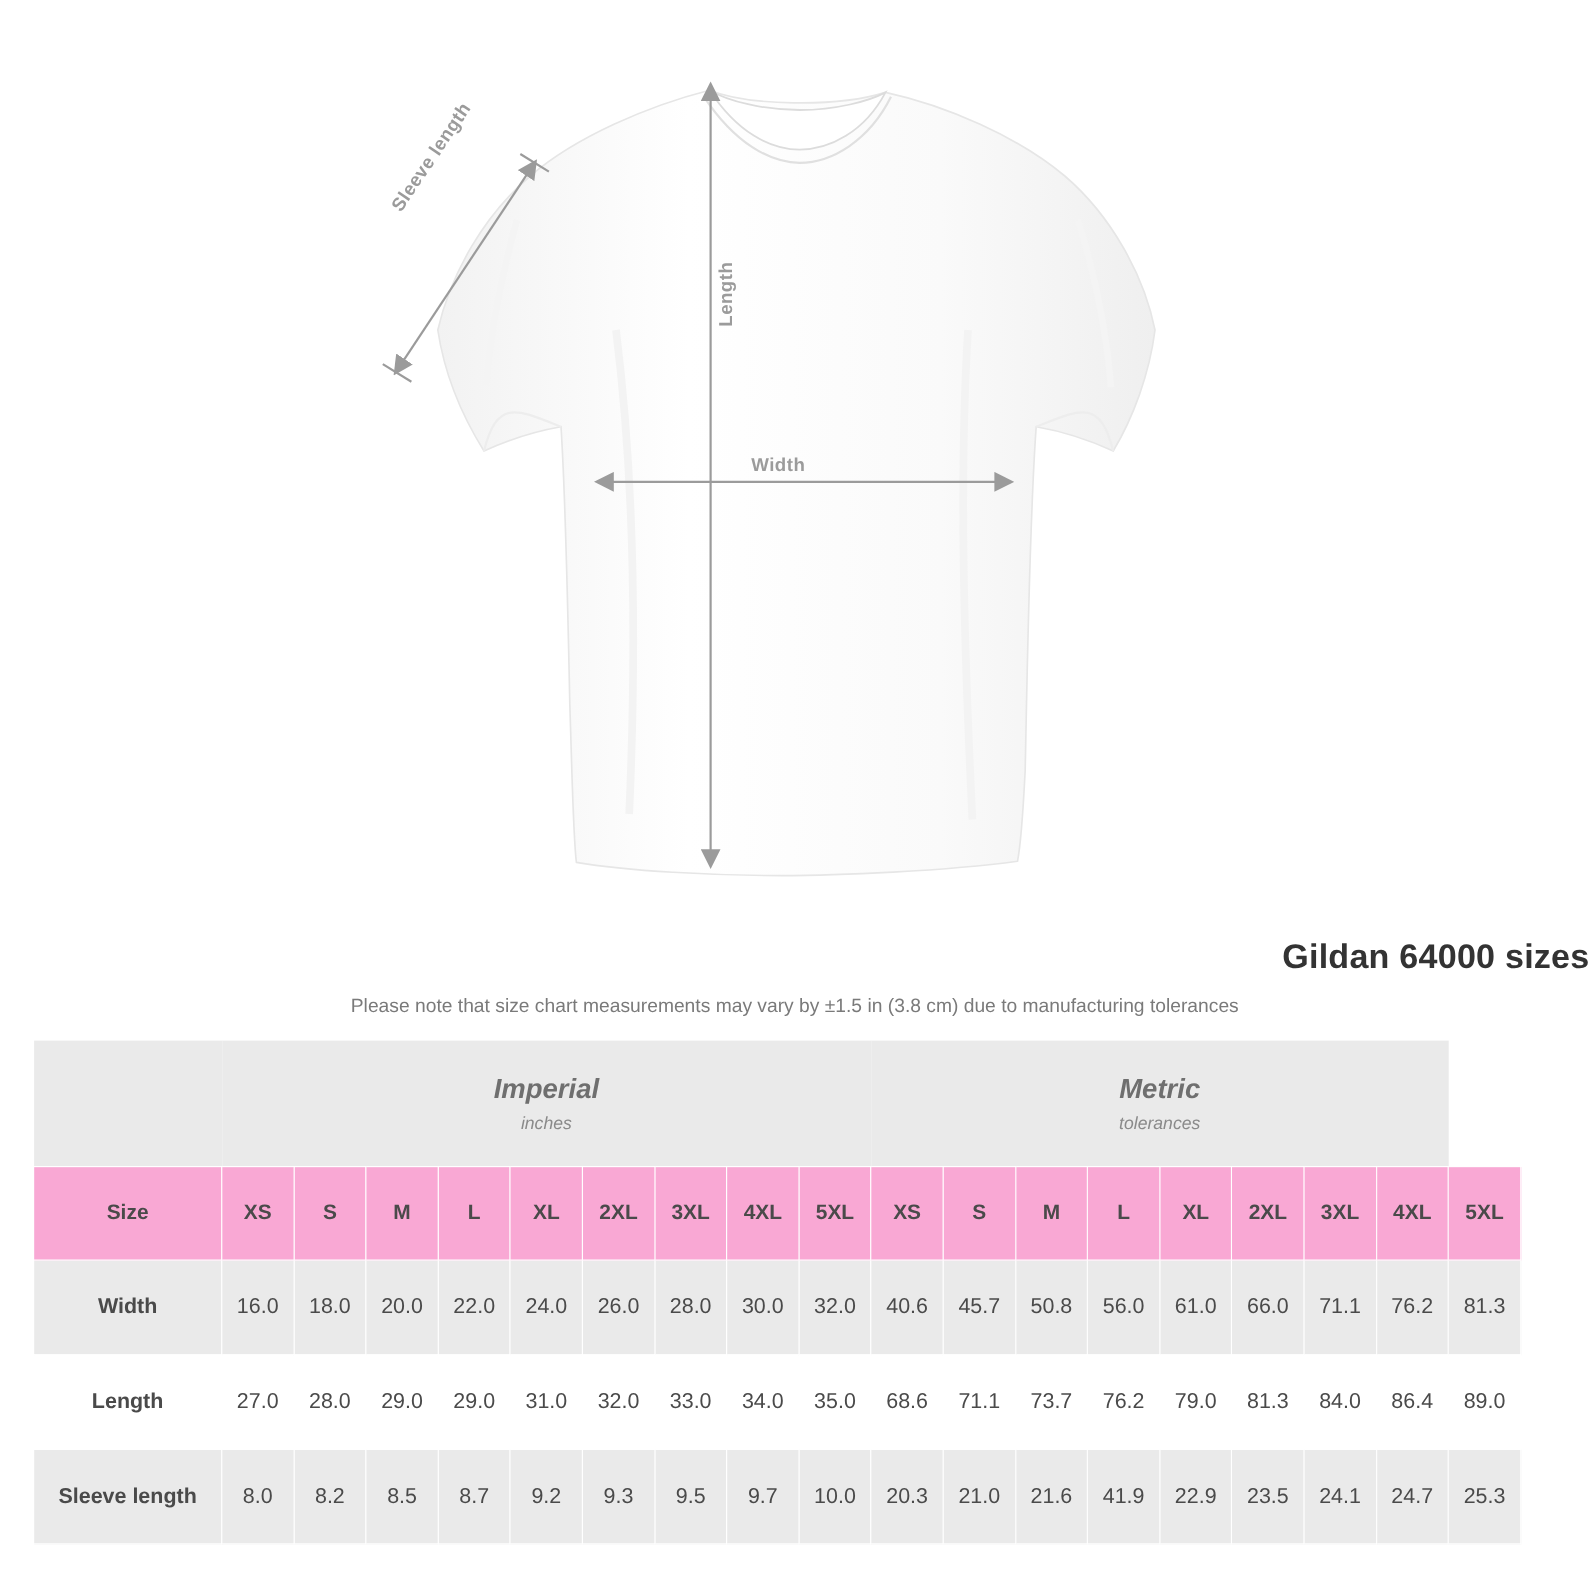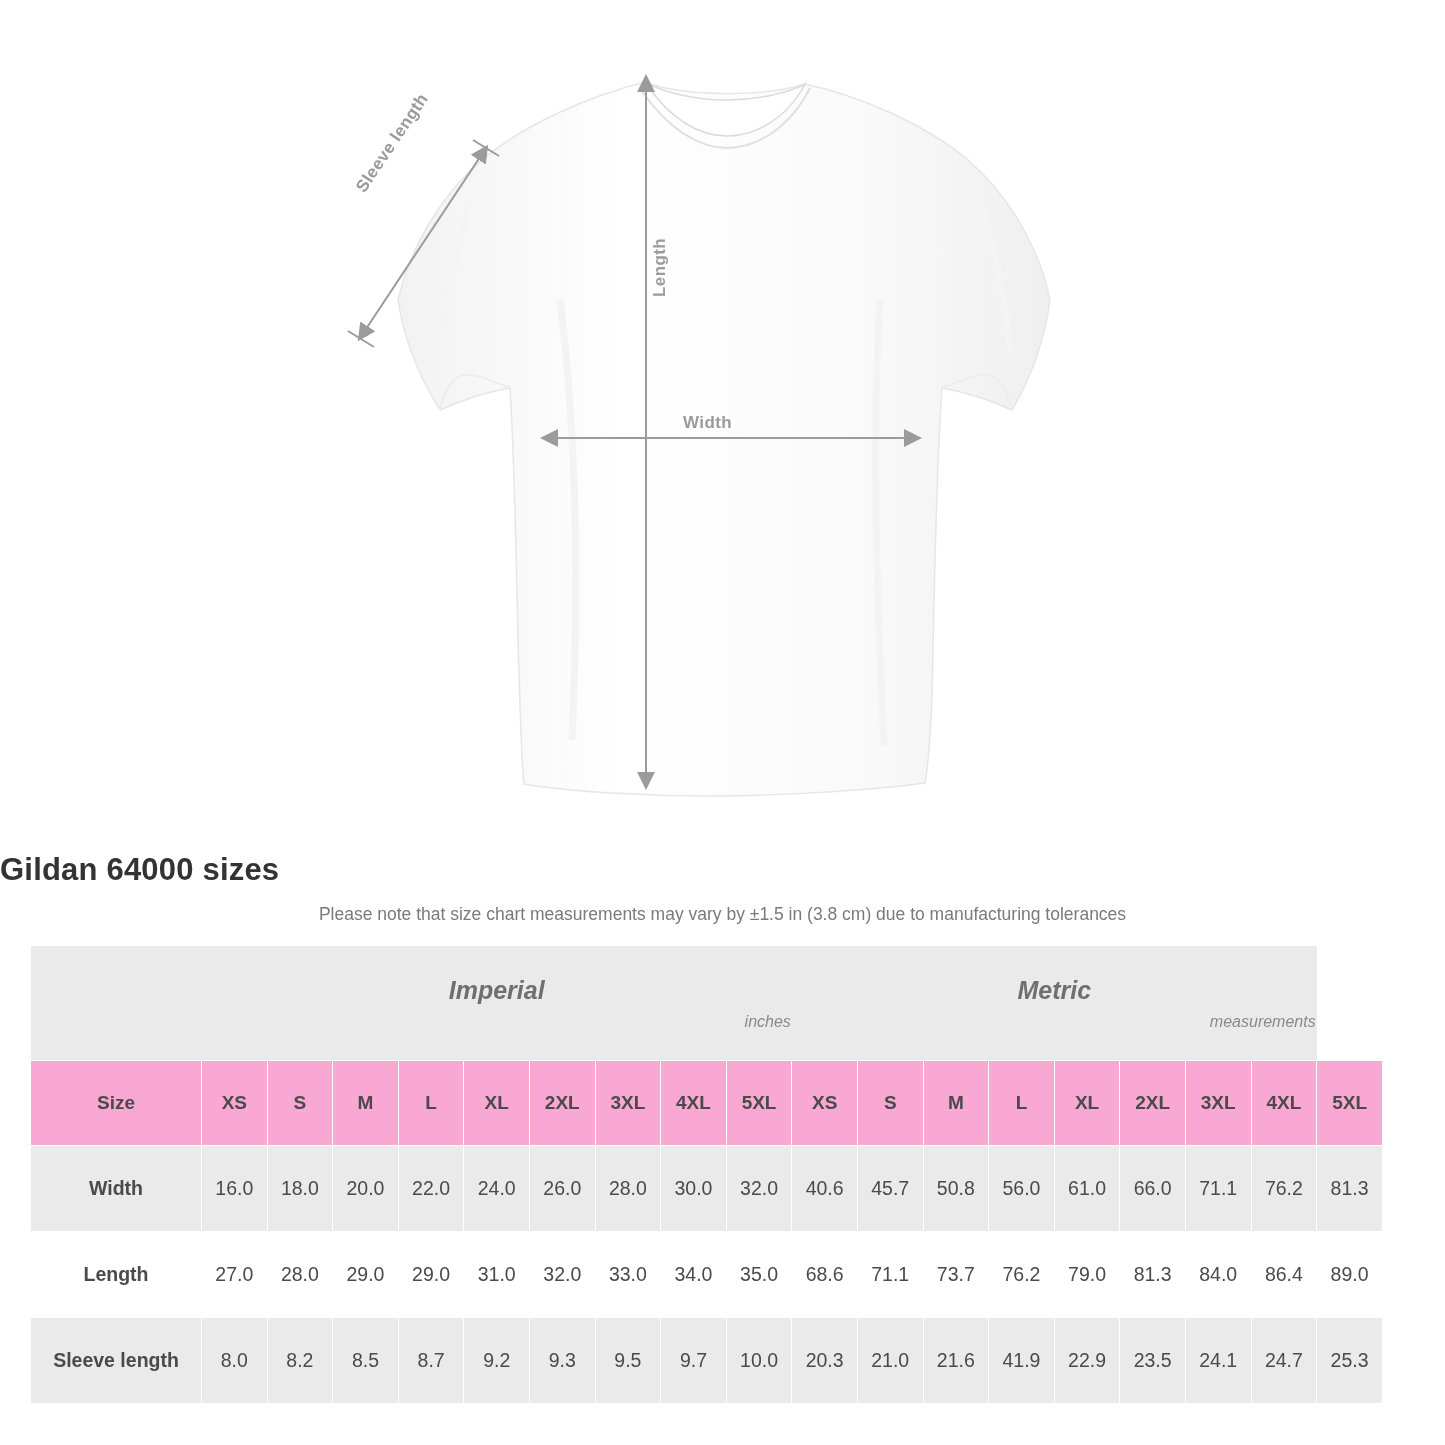--- a/index.html
+++ b/index.html
@@ -52,21 +52,21 @@
     transform: rotate(-90deg);
     transform-origin: left top;
   }
   .label-width {
     left: 683px;
     top: 413px;
   }
 
   
   .title {
-    text-align: left;
+    text-align: right;
     font-size: 31px;
     font-weight: bold;
     color: #333333;
     margin: 0;
     padding-top: 22px;
     letter-spacing: 0.2px;
   }
   .subtitle {
     text-align: center;
     font-size: 17.5px;
@@ -98,21 +98,20 @@
     font-style: italic;
     font-weight: bold;
     color: #6f6f6f;
     line-height: 1.25;
   }
   .unit-sub {
     font-size: 16px;
     font-style: italic;
     color: #8a8a8a;
     margin-top: 6px;
-    text-align: right;
   }
 
   table.size-chart td {
     border: 1px solid #ffffff;
   }
   tr.header-row td {
     background: #f9a8d4;
     height: 82px;
     text-align: center;
     vertical-align: middle;
@@ -234,21 +233,21 @@
       </colgroup>
       <tbody>
         <tr class="unit-row">
           <td></td>
           <td colspan="9">
             <div class="unit-name">Imperial</div>
             <div class="unit-sub">inches</div>
           </td>
           <td colspan="8">
             <div class="unit-name">Metric</div>
-            <div class="unit-sub">measurements</div>
+            <div class="unit-sub">tolerances</div>
           </td>
         </tr>
 
         <tr class="header-row">
           <td class="rowlabel">Size</td>
           <td>XS</td>
           <td>S</td>
           <td>M</td>
           <td>L</td>
           <td>XL</td>

